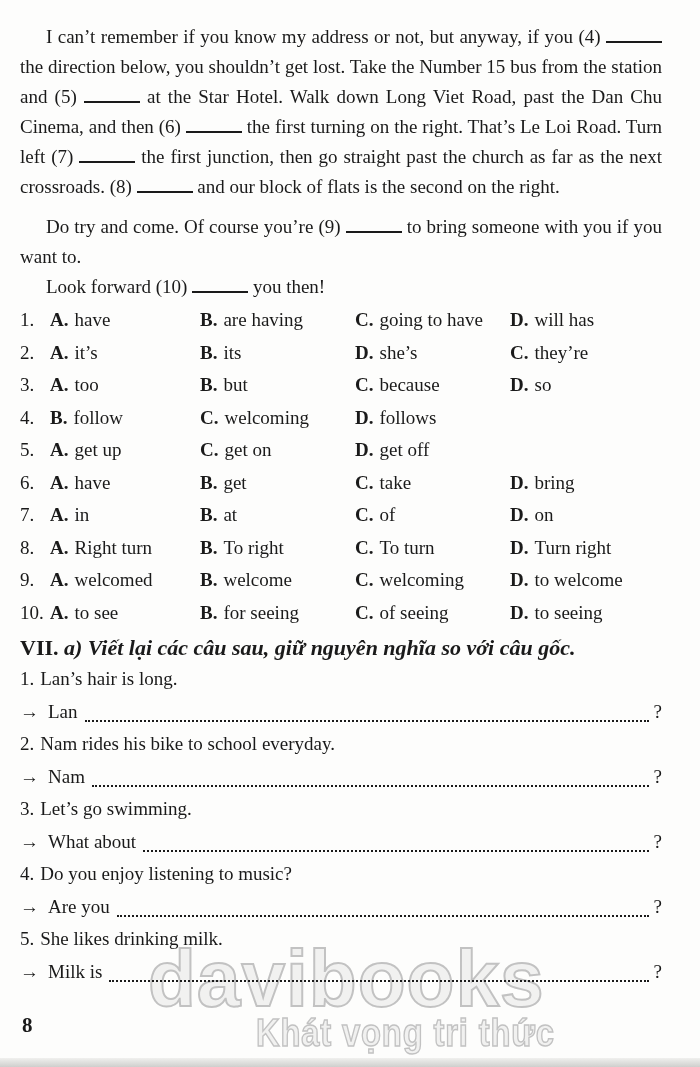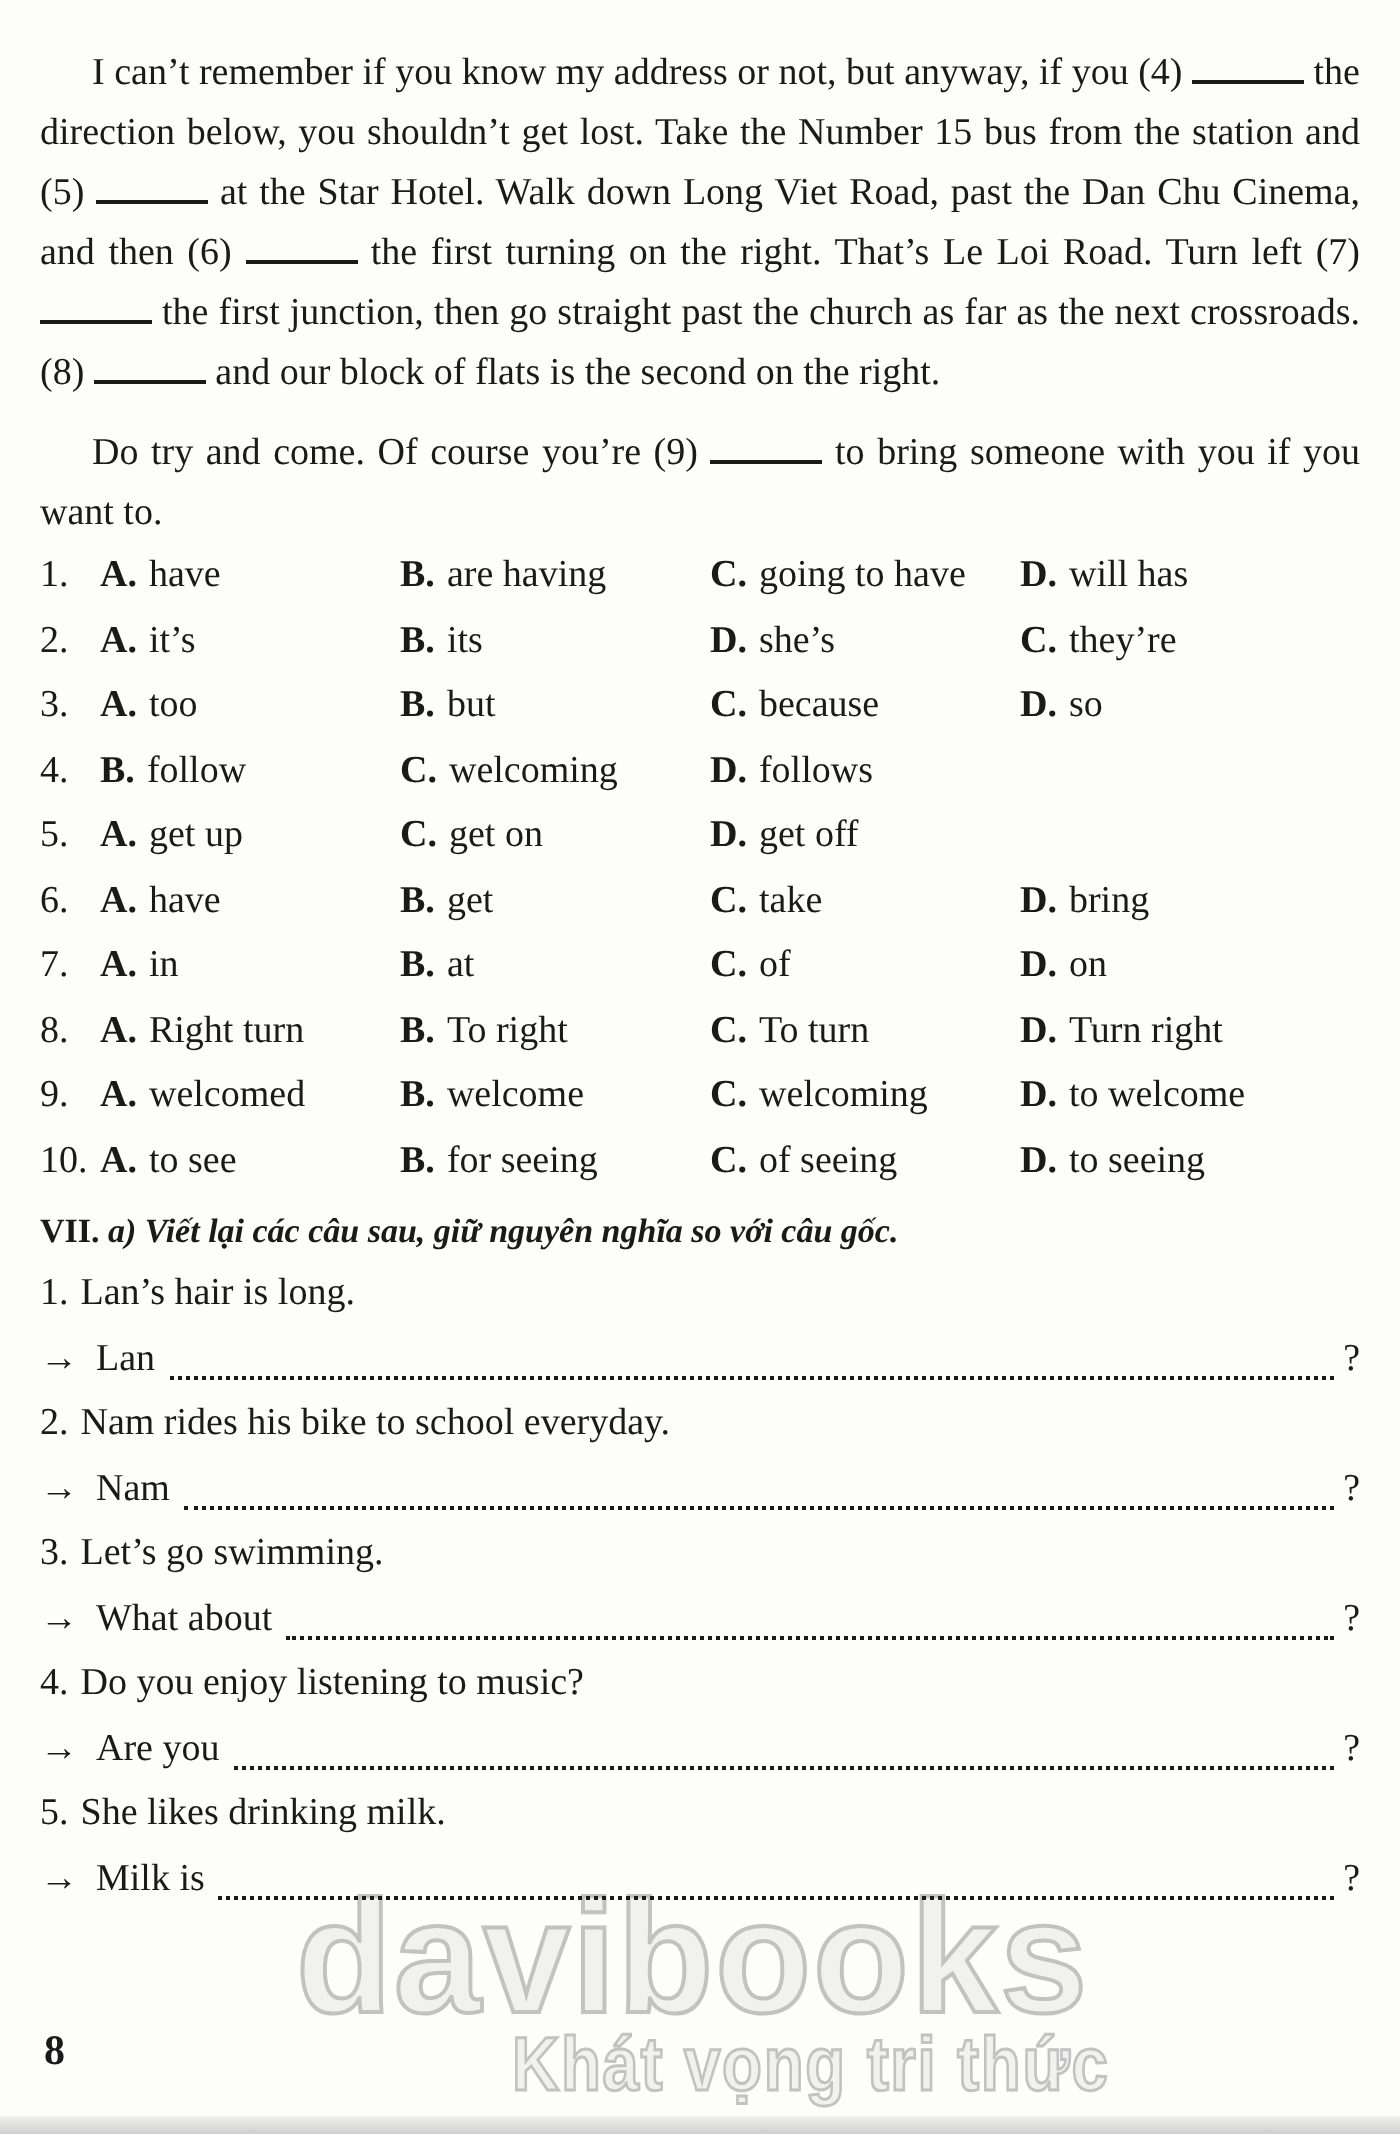--- a/index.html
+++ b/index.html
@@ -15,37 +15,37 @@
     position:absolute; left:148px; top:933px; font-size:80px; letter-spacing:1px;
     color:rgba(190,190,190,0.18); -webkit-text-stroke:2px #c2c2c2;
     transform:scaleX(0.98); transform-origin:left top; white-space:nowrap;
   }
   .wm2 {
     position:absolute; left:256px; top:1012px; font-size:38px; letter-spacing:1px;
     color:rgba(190,190,190,0.18); -webkit-text-stroke:1.5px #c2c2c2;
     transform:scaleX(0.86); transform-origin:left top; white-space:nowrap;
   }
   
-  .content { position:relative; z-index:1; padding:22px 20px 0 20px; font-size:19px; }
+  .content { position:relative; z-index:1; padding:22px 38px 0 20px; font-size:19px; }
   p.cloze { margin:0 0 10px 0; text-align:justify; text-indent:26px; line-height:30px; }
   p.cloze.last { margin-bottom:2px; }
   .blank {
     display:inline-block; width:56px; height:12px;
     border-bottom:2px solid #1a1a1a; text-indent:0;
   }
   
   .mcq { margin:0; }
   .mcq-row {
     display:grid; grid-template-columns:30px 150px 155px 155px 1fr;
     line-height:32.5px; height:32.5px;
   }
   .optletter { font-weight:bold; margin-right:6px; }
   .mcq-num { }
   
-  .sec7 { margin:4px 0 0 0; line-height:30px; font-weight:bold; font-size:17px; }
+  .sec7 { margin:4px 0 0 0; line-height:30px; font-weight:bold; font-size:22px; }
   .sec7 .it { font-style:italic; }
   
   .rw-item { }
   .rw-sentence { line-height:32.5px; height:32.5px; }
   .rw-num { margin-right:6px; }
   .rw-answer { display:flex; align-items:baseline; line-height:32.5px; height:32.5px; }
   .arrow { margin-right:9px; }
   .dotline {
     flex:1 1 auto; height:24px;
     border-bottom:2.5px dotted #1a1a1a;
@@ -68,20 +68,21 @@
     <div class="wm1">davibooks</div>
     <div class="wm2">Khát vọng tri thức</div>
   </div>
 
   <div class="content">
 
     <p class="cloze"><span>I can’t remember if you know my address or not, but anyway, if you (4) </span><span class="blank"></span><span> the direction below, you shouldn’t get lost. Take the Number 15 bus from the station and (5) </span><span class="blank"></span><span> at the Star Hotel. Walk down Long Viet Road, past the Dan Chu Cinema, and then (6) </span><span class="blank"></span><span> the first turning on the right. That’s Le Loi Road. Turn left (7) </span><span class="blank"></span><span> the first junction, then go straight past the church as far as the next crossroads. (8) </span><span class="blank"></span><span> and our block of flats is the second on the right.</span></p>
 
     <p class="cloze" style="margin-bottom:0"><span>Do try and come. Of course you’re (9) </span><span class="blank"></span><span> to bring someone with you if you want to.</span></p>
 
+    <p class="cloze last"><span>Look forward (10) </span><span class="blank"></span><span> you then!</span></p>
 
     <div class="mcq">
 
       <div class="mcq-row">
         <span class="mcq-num">1.</span>
         <span><span class="optletter">A.</span><span>have</span></span>
         <span><span class="optletter">B.</span><span>are having</span></span>
         <span><span class="optletter">C.</span><span>going to have</span></span>
         <span><span class="optletter">D.</span><span>will has</span></span>
       </div>

